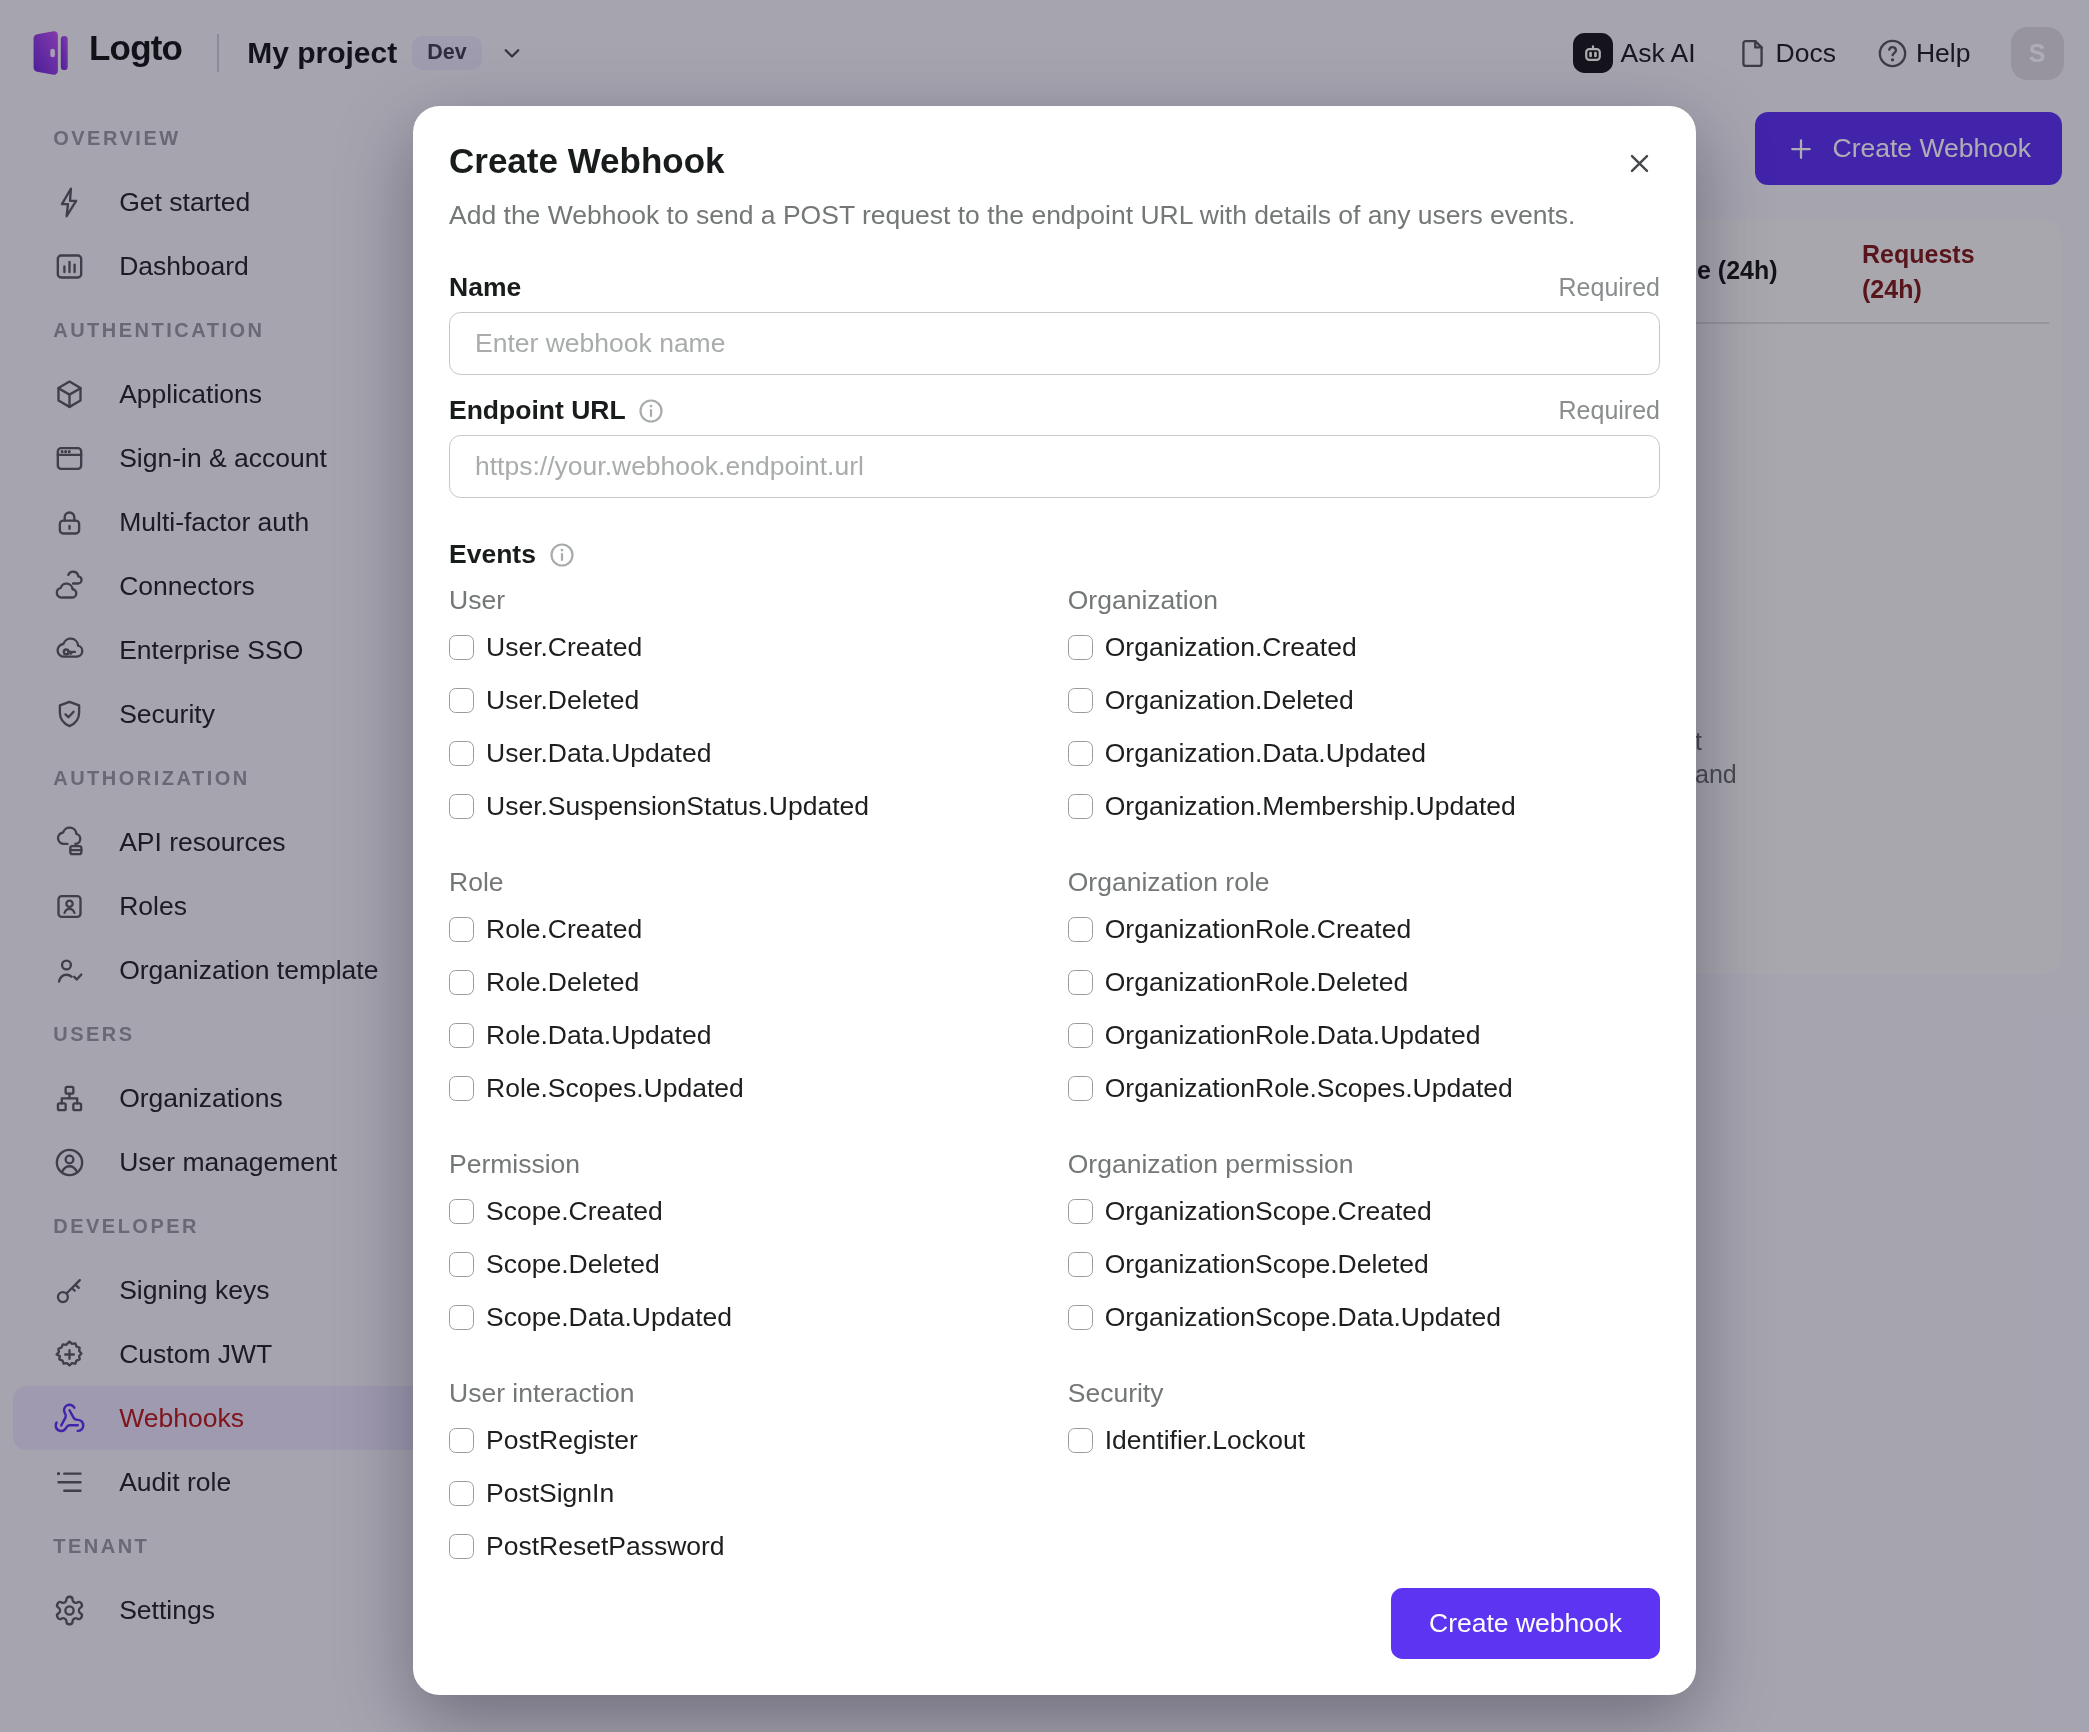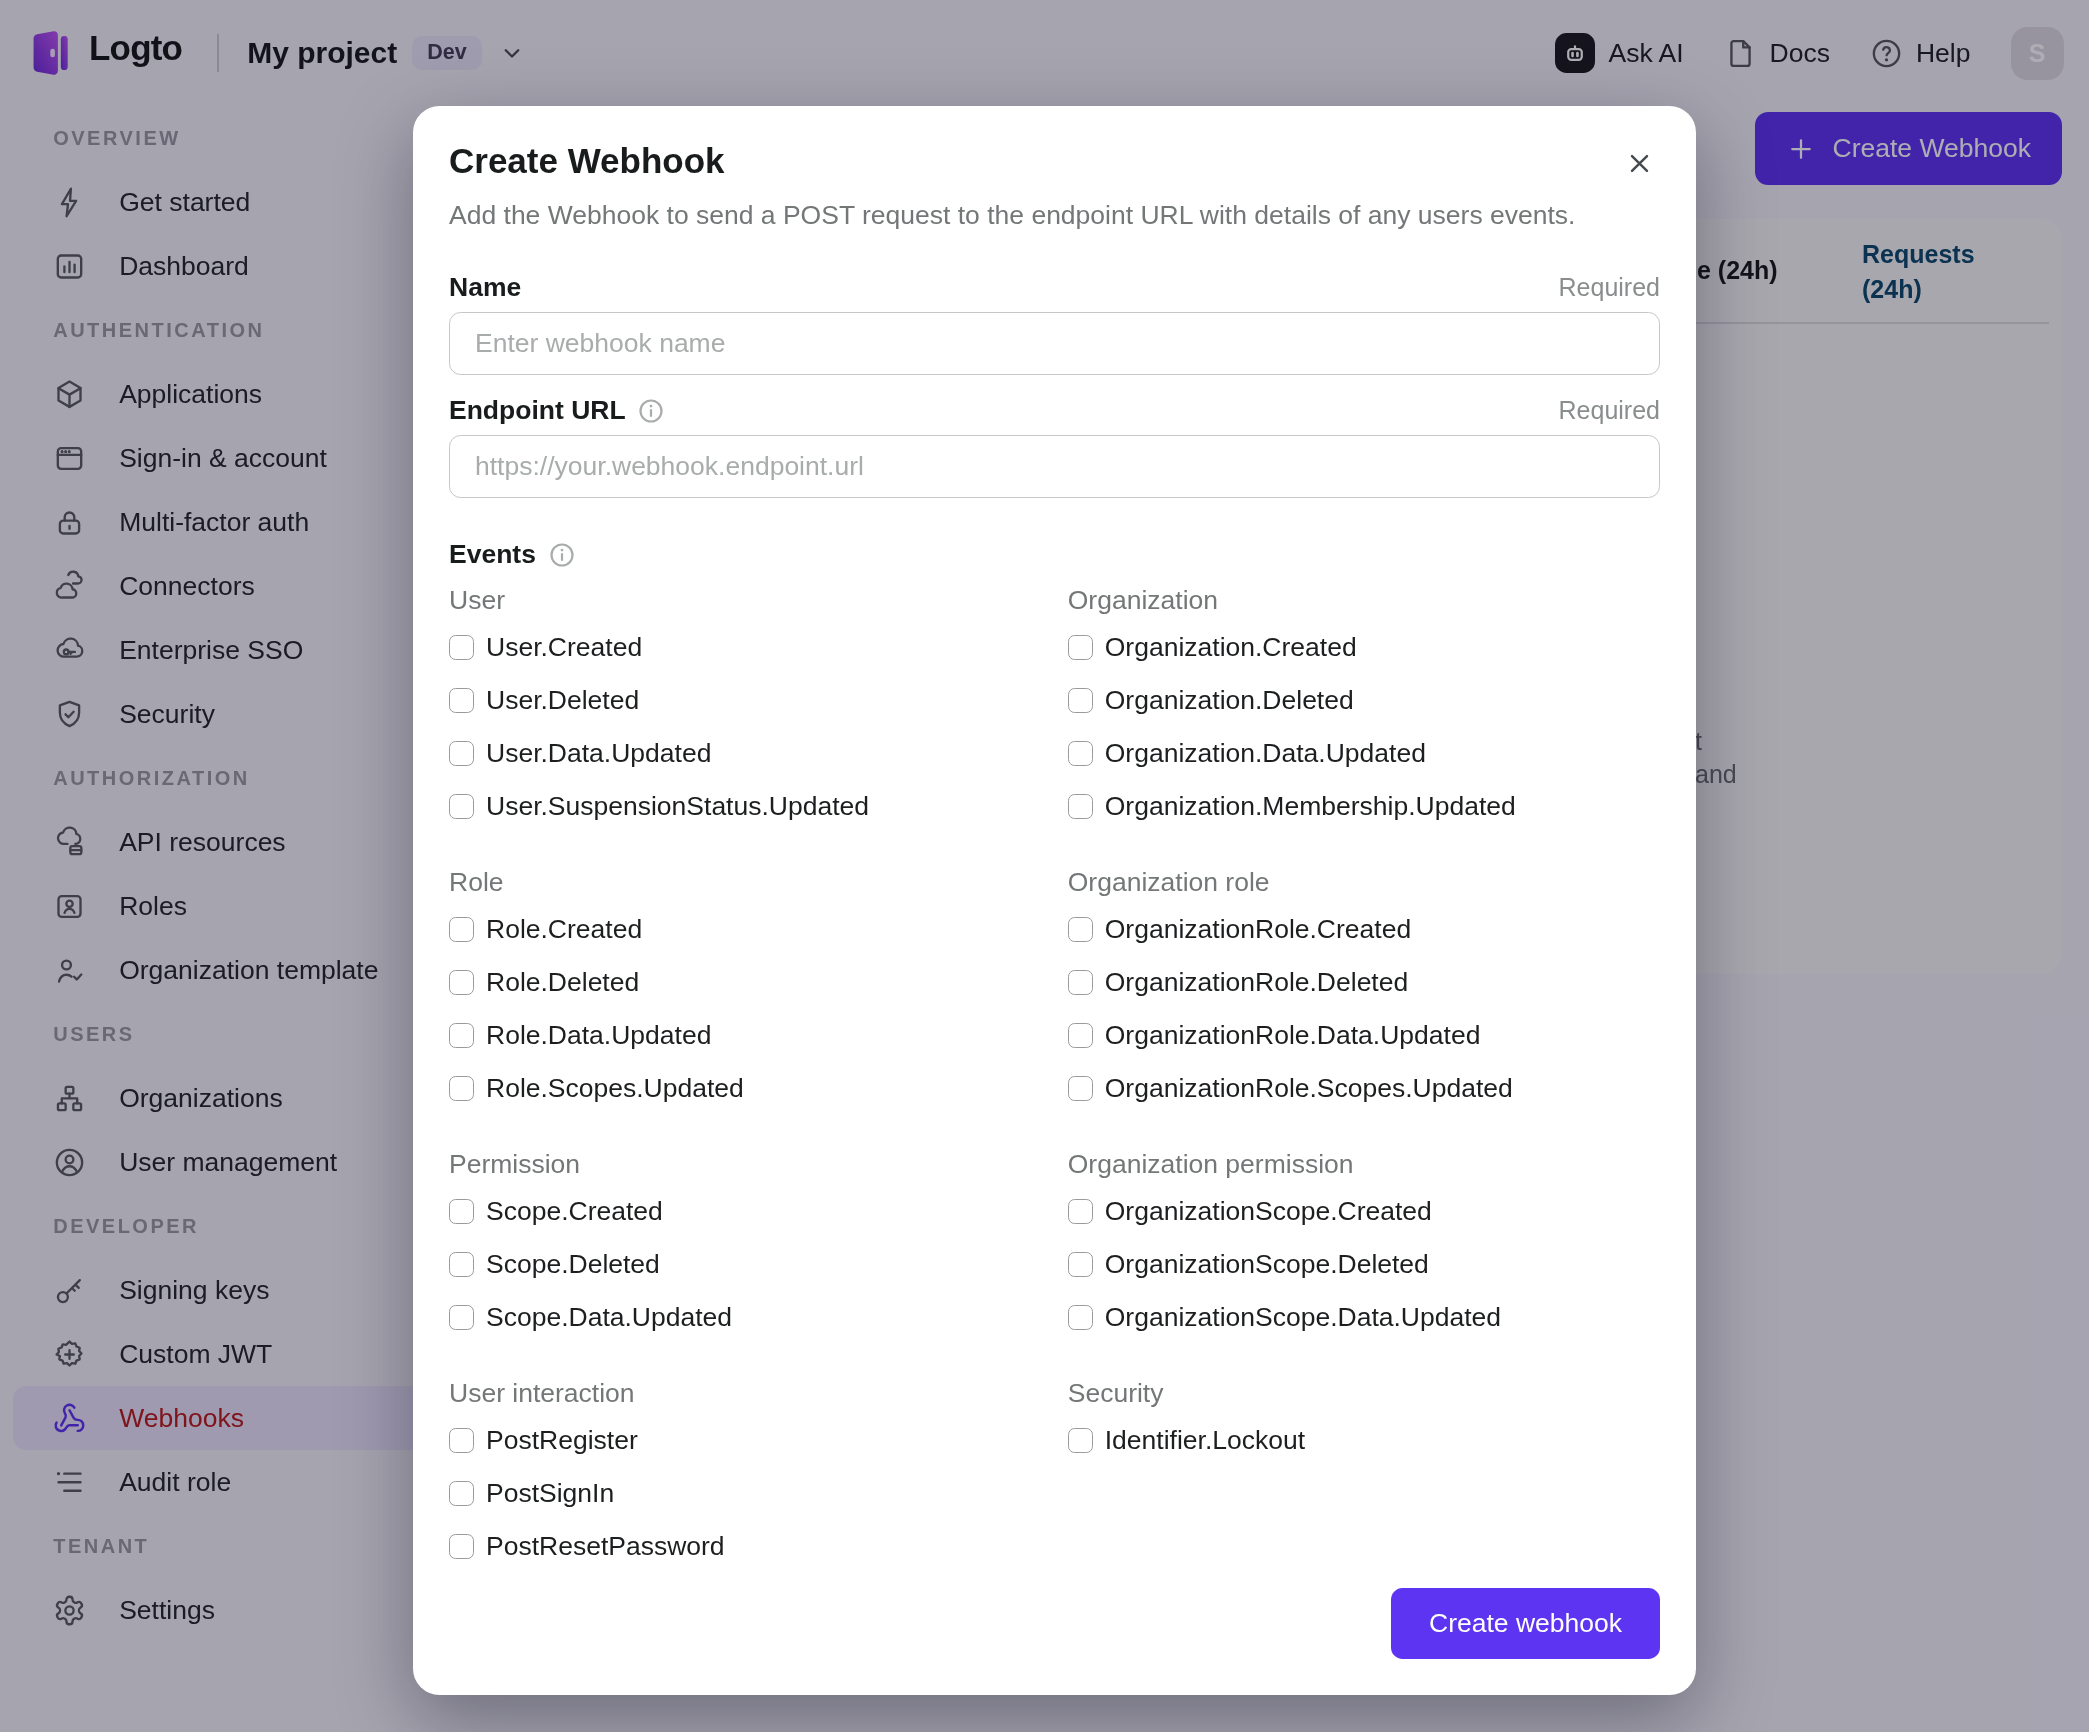--- a/index.html
+++ b/index.html
@@ -22,21 +22,21 @@
   .brand-name { font-size: 35px; font-weight: 700; letter-spacing: -0.8px; color: #161819; }
   .topbar-divider { width: 1.7px; height: 38px; background: #cecbd6; margin: 0 8.3px 0 15px; }
   .project-switcher { display: flex; align-items: center; gap: 15px; cursor: pointer; }
   .project-name { font-size: 30px; font-weight: 600; color: #191c1d; }
   .env-badge {
     background: #eae6fa; color: #453f56; font-size: 21.5px; font-weight: 600;
     padding: 6.6px 15px; border-radius: 10px; line-height: 1;
   }
   .topbar-spacer { flex: 1; }
   .topbar-right { display: flex; align-items: center; gap: 40px; }
-  .topbar-item { display: flex; align-items: center; gap: 13px; font-size: 26.5px; font-weight: 500; color: #202325; cursor: pointer; }
+  .topbar-item { display: flex; align-items: center; gap: 7px; font-size: 26.5px; font-weight: 500; color: #202325; cursor: pointer; }
   .askai-chip {
     width: 40px; height: 40px; border-radius: 11.6px; background: #1b1a1e;
     display: flex; align-items: center; justify-content: center;
   }
   .avatar {
     width: 53px; height: 53px; border-radius: 16.5px; background: #dddae3;
     display: flex; align-items: center; justify-content: center;
     color: #ffffff; font-size: 25px; font-weight: 700; cursor: pointer;
   }
 
@@ -69,21 +69,21 @@
     background: #f8f7f8; border-radius: 20px;
   }
   .bg-card-header { position: absolute; top: 0; left: 0; right: 0; height: 103px; }
   .bg-col-success {
     position: absolute; left: 1211px; top: 0; height: 103px;
     display: flex; align-items: center; font-size: 25px; font-weight: 600; color: #191c1d;
     white-space: nowrap;
   }
   .bg-col-requests {
     position: absolute; left: 1376px; top: 18px; width: 132px;
-    font-size: 25px; font-weight: 600; color: #0c4a6e; line-height: 35px;
+    font-size: 25px; font-weight: 600; color: #7f1d1d; line-height: 35px;
   }
   .bg-card-divider { position: absolute; top: 103px; left: 20px; right: 11.6px; height: 1.7px; background: #dcdade; }
   .bg-empty-frag {
     position: absolute; left: 1209px; top: 506px;
     font-size: 25px; color: #696d6f; line-height: 33px;
   }
 
   
   .overlay { position: absolute; inset: 0; background: rgba(8,6,24,0.33); z-index: 10; }
 

